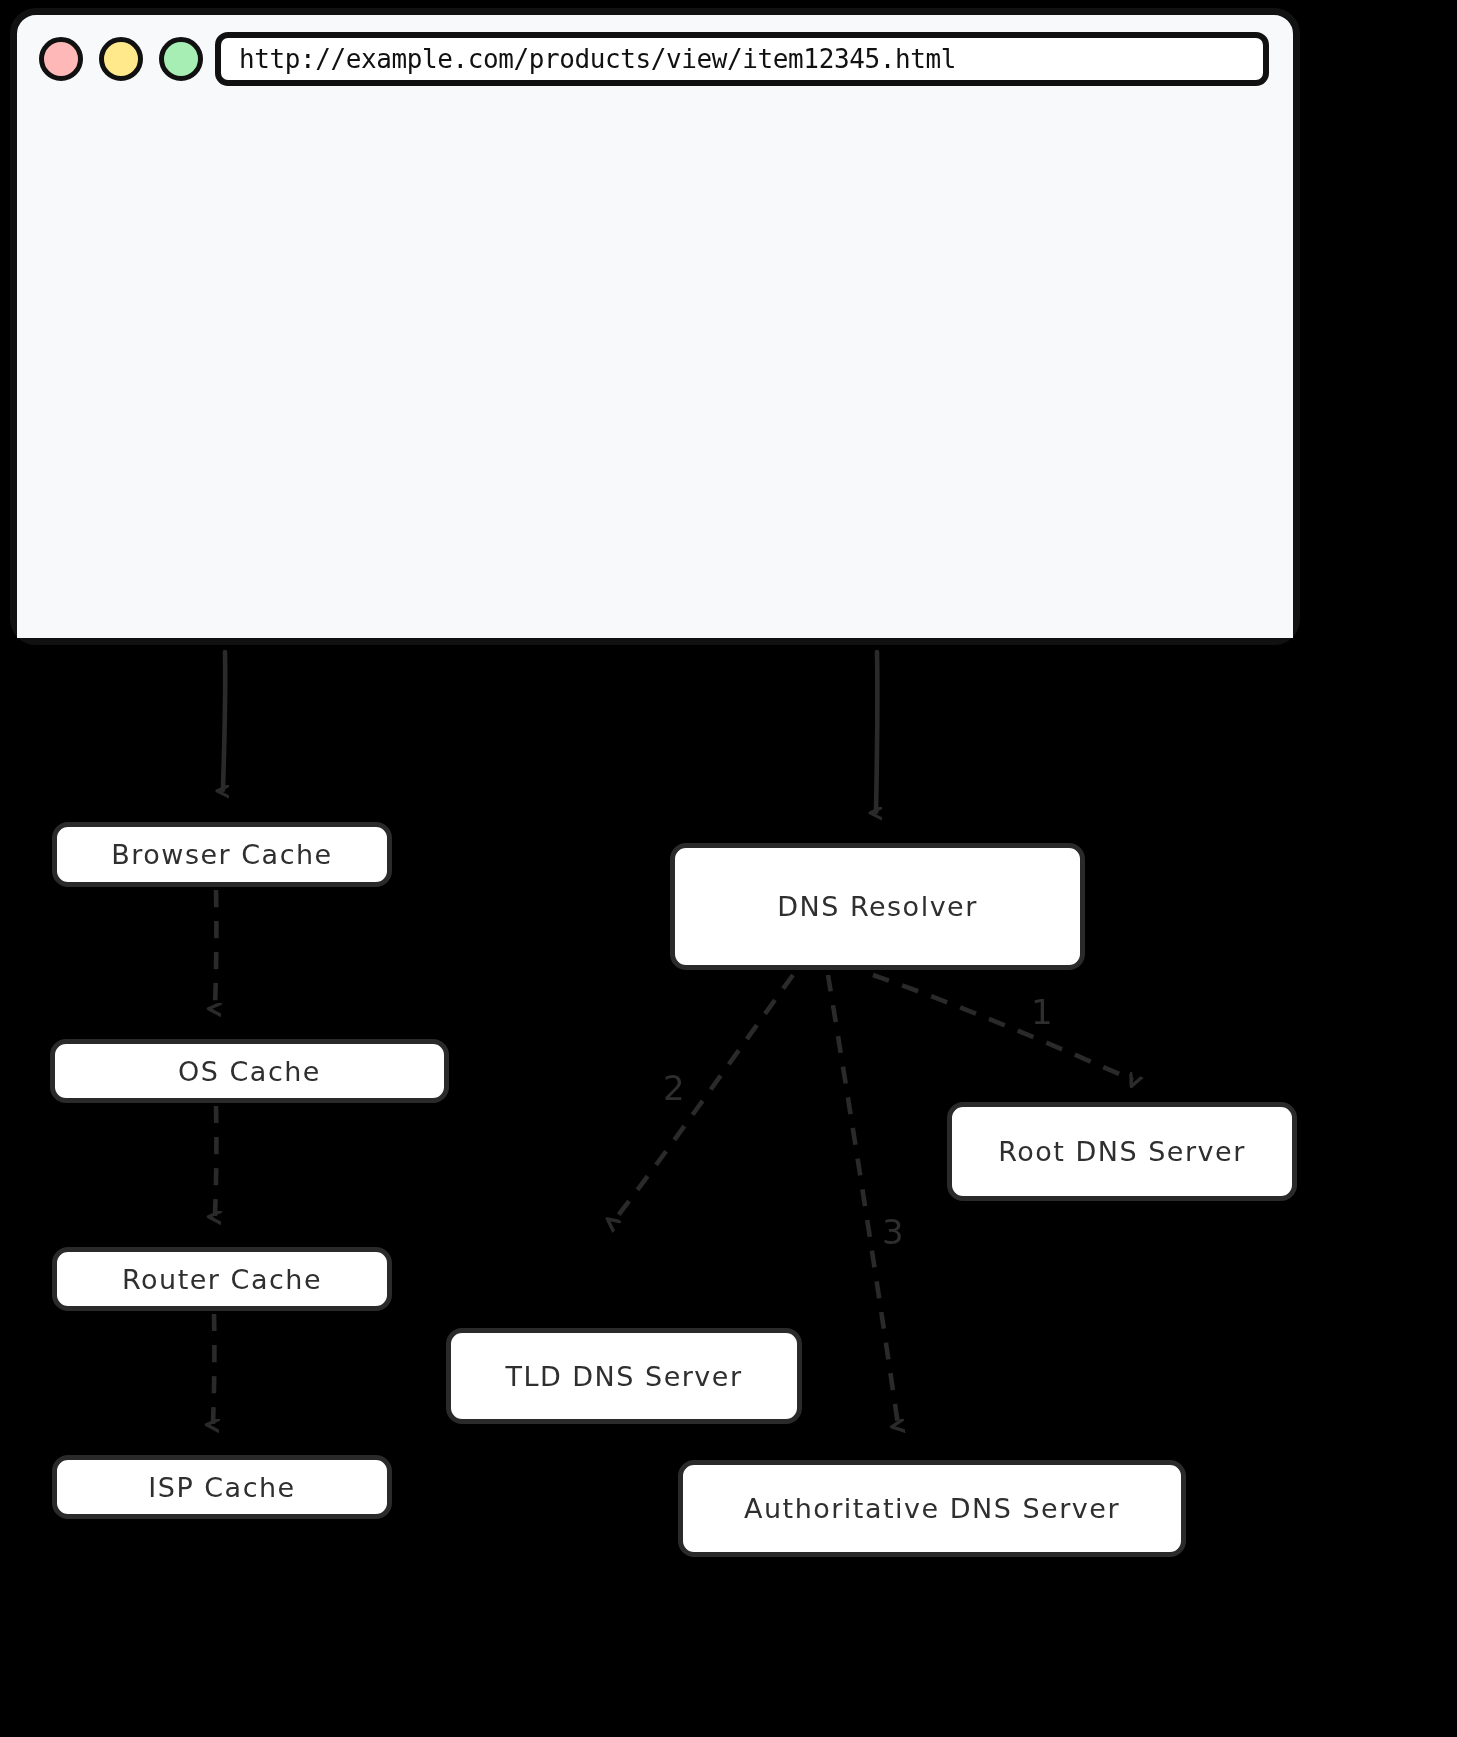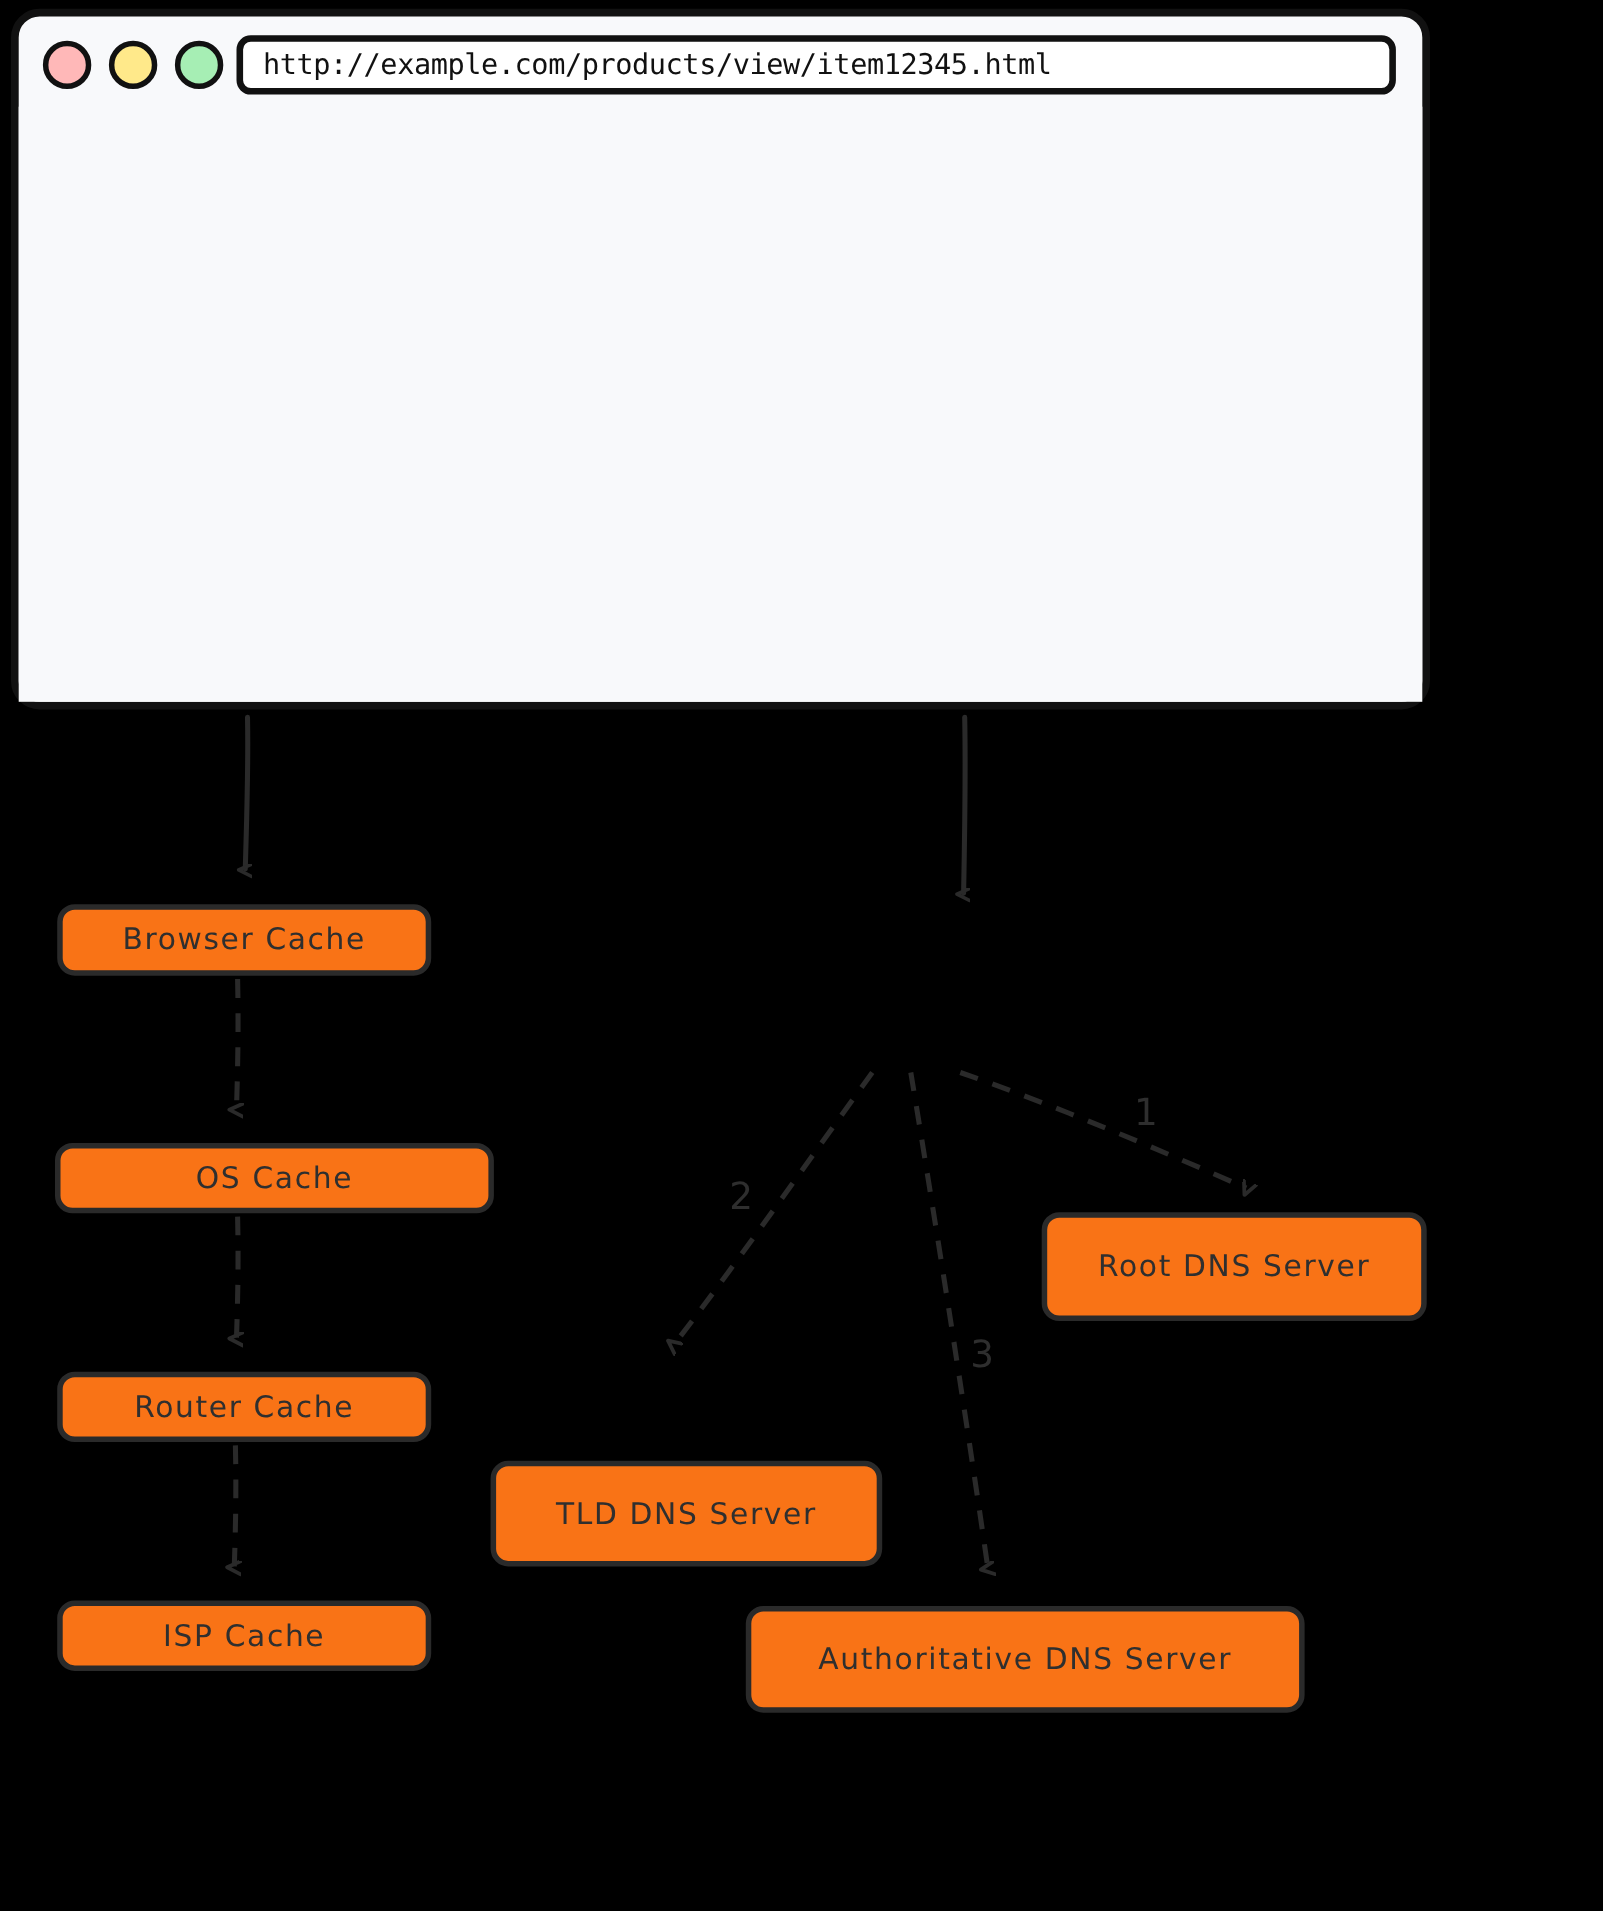--- a/index.html
+++ b/index.html
@@ -82,21 +82,21 @@
     right: 0;
     top: 82px;
     bottom: 0;
     background: #f8f9fb;
   }
 
   
   .node {
     position: absolute;
     box-sizing: border-box;
-    background: #f97316;
+    background: #ffffff;
     border: 5px solid #2a2a2a;
     border-radius: 16px;
     display: flex;
     align-items: center;
     justify-content: center;
     z-index: 4;
   }
   .node-label {
     font-family: "DejaVu Sans", sans-serif;
     font-size: 27px;
@@ -195,20 +195,23 @@
   </div>
 
   <div class="node" id="node-isp-cache">
     <span class="node-label">ISP Cache</span>
   </div>
 
   <div class="node" id="node-router-cache">
     <span class="node-label">Router Cache</span>
   </div>
 
+  <div class="node" id="node-dns-resolver">
+    <span class="node-label">DNS Resolver</span>
+  </div>
 
   <div class="node" id="node-root-dns">
     <span class="node-label">Root DNS Server</span>
   </div>
 
   <div class="node" id="node-tld-dns">
     <span class="node-label">TLD DNS Server</span>
   </div>
 
   <div class="node" id="node-authoritative">

